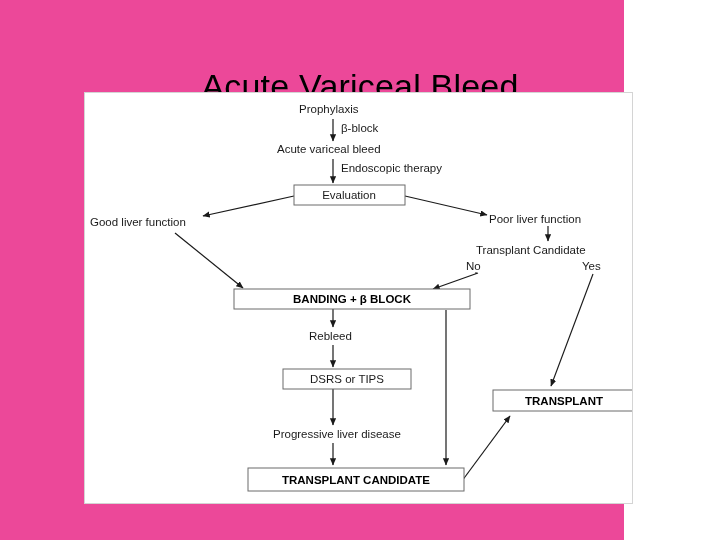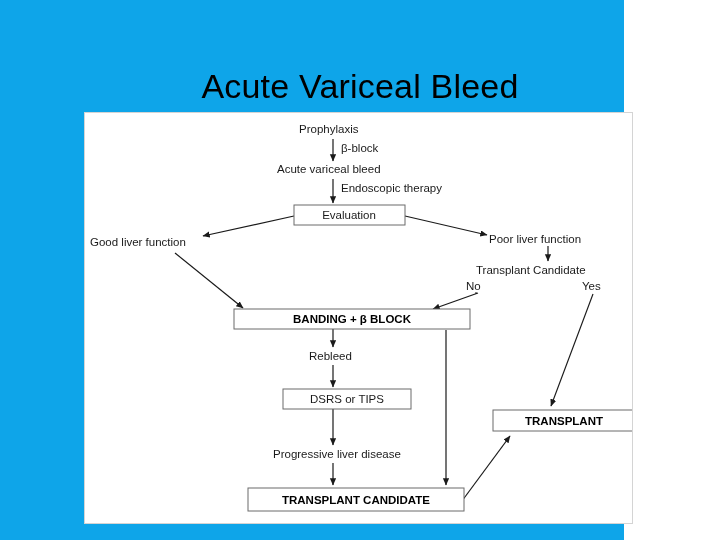--- a/index.html
+++ b/index.html
@@ -12,38 +12,38 @@
     height: 540px;
     font-family: "Liberation Sans", sans-serif;
     overflow: hidden;
     position: relative;
   }
   #slide {
     position: absolute;
     left: 0; top: 0;
     width: 624px;
     height: 540px;
-    background: #0ea5e9;
+    background: #ec4899;
   }
   #slide-title {
     position: absolute;
     left: 0;
     top: 44px;
     width: 720px;
     text-align: center;
     font-size: 34px;
     font-weight: normal;
     color: #000000;
     letter-spacing: 0.2px;
     font-family: "Liberation Sans", sans-serif;
   }
   #diagram-frame {
     position: absolute;
     left: 84px;
-    top: 112px;
+    top: 92px;
     width: 549px;
     height: 412px;
     border: 1px solid #d4d4d4;
     box-sizing: border-box;
     background: #ffffff;
     overflow: hidden;
   }
   #diagram-svg {
     position: absolute;
     left: 0; top: 0;

